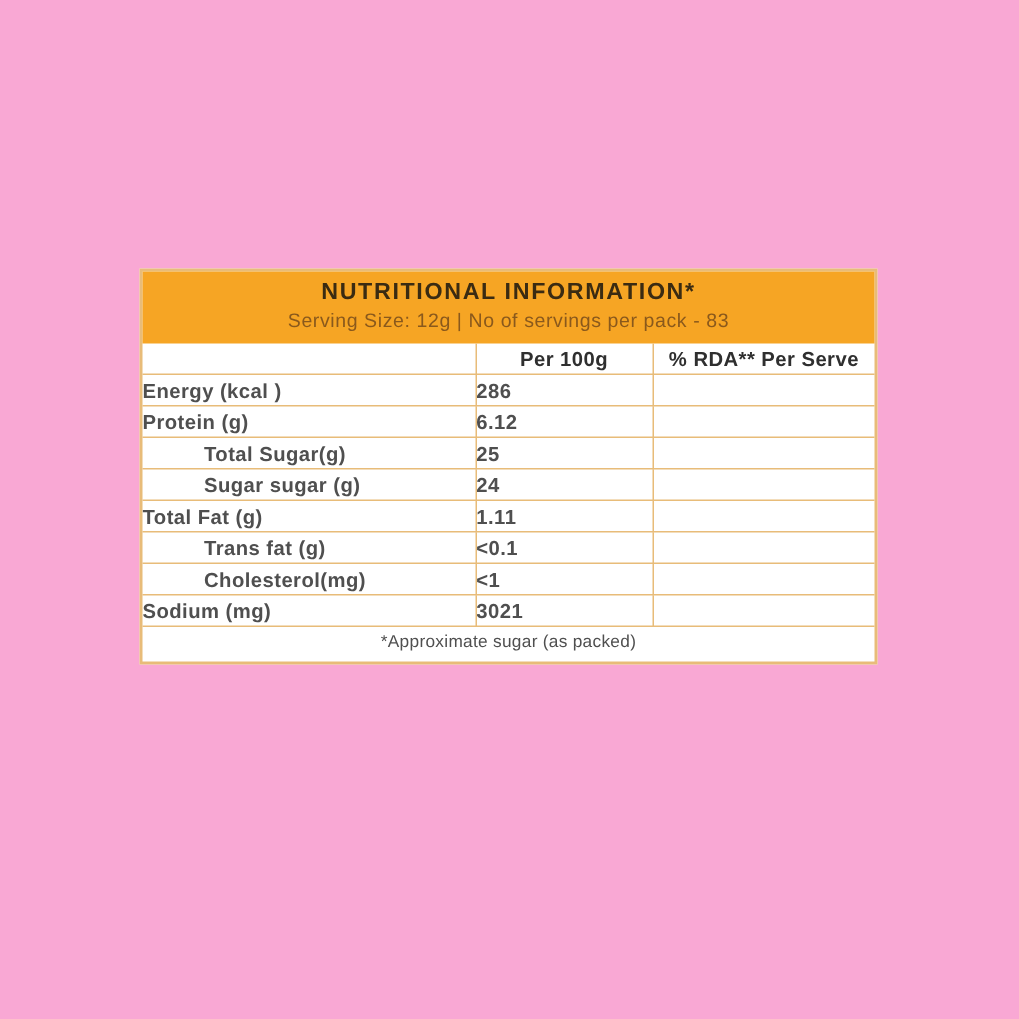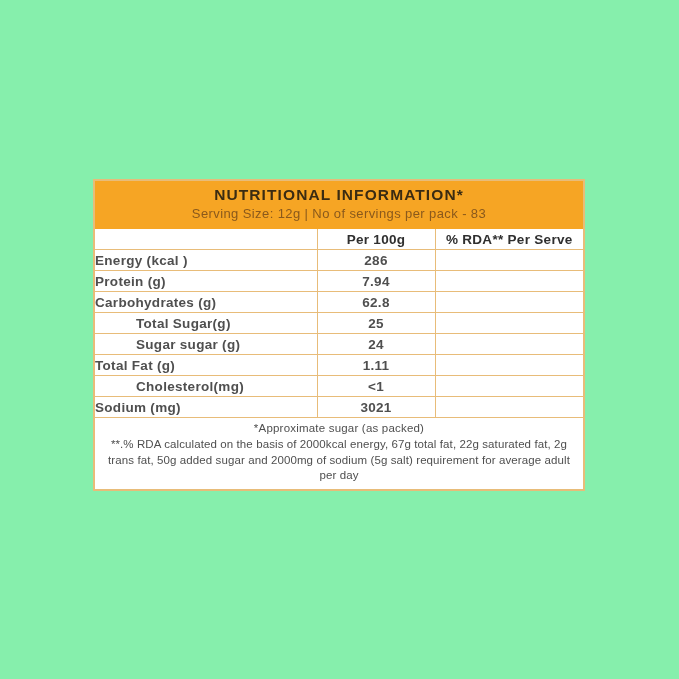--- a/index.html
+++ b/index.html
@@ -5,21 +5,21 @@
   html, body {
     margin: 0;
     padding: 0;
     background: #ffffff;
     font-family: "Liberation Sans", sans-serif;
   }
   .stage {
     position: relative;
     width: 679px;
     height: 679px;
-    background: #86efac;
+    background: #f9a8d4;
     overflow: hidden;
   }
   .nutri-table {
     position: absolute;
     left: 93px;
     top: 179px;
     width: 492px;
     box-sizing: border-box;
     border: 2px solid #e8bc79;
     background: #ffffff;
@@ -67,21 +67,21 @@
   table.grid tr > *:last-child  { border-right: none; }
   table.grid thead tr > * { border-top: none; }
   table.grid th {
     font-weight: bold;
     color: #2f2f2f;
     text-align: center;
     font-size: 13.5px;
   }
   td.lbl { text-align: left; padding-left: 24px; }
   td.lbl.indent { padding-left: 41px; }
-  td.val, td.rda { text-align: center; }
+  td.val, td.rda { }
   .footnotes {
     text-align: center;
     color: #4f4f4f;
     padding: 3px 10px 5px 10px;
   }
   .fn-1 {
     font-size: 11.5px;
     letter-spacing: 0.2px;
     line-height: 15px;
   }
@@ -117,55 +117,54 @@
         </tr>
       </thead>
       <tbody>
         <tr>
           <td class="lbl">Energy (kcal )</td>
           <td class="val">286</td>
           <td class="rda"></td>
         </tr>
         <tr>
           <td class="lbl">Protein (g)</td>
-          <td class="val">7.94</td>
-          <td class="rda"></td>
-        </tr>
-        <tr>
-          <td class="lbl">Carbohydrates (g)</td>
-          <td class="val">62.8</td>
+          <td class="val">6.12</td>
           <td class="rda"></td>
         </tr>
         <tr>
           <td class="lbl indent">Total Sugar(g)</td>
           <td class="val">25</td>
           <td class="rda"></td>
         </tr>
         <tr>
           <td class="lbl indent">Sugar sugar (g)</td>
           <td class="val">24</td>
           <td class="rda"></td>
         </tr>
         <tr>
           <td class="lbl">Total Fat (g)</td>
           <td class="val">1.11</td>
           <td class="rda"></td>
         </tr>
         <tr>
+          <td class="lbl indent">Trans fat (g)</td>
+          <td class="val">&lt;0.1</td>
+          <td class="rda"></td>
+        </tr>
+        <tr>
           <td class="lbl indent">Cholesterol(mg)</td>
           <td class="val">&lt;1</td>
           <td class="rda"></td>
         </tr>
         <tr>
           <td class="lbl">Sodium (mg)</td>
           <td class="val">3021</td>
           <td class="rda"></td>
         </tr>
       </tbody>
     </table>
 
     <div class="footnotes">
       <div class="fn-1">*Approximate sugar (as packed)</div>
-      <div class="fn-2">**.% RDA calculated on the basis of 2000kcal energy, 67g total fat, 22g saturated fat, 2g trans fat, 50g added sugar and 2000mg of sodium (5g salt) requirement for average adult per day</div>
     </div>
 
   </div>
 </div>
 
 </body></html>

